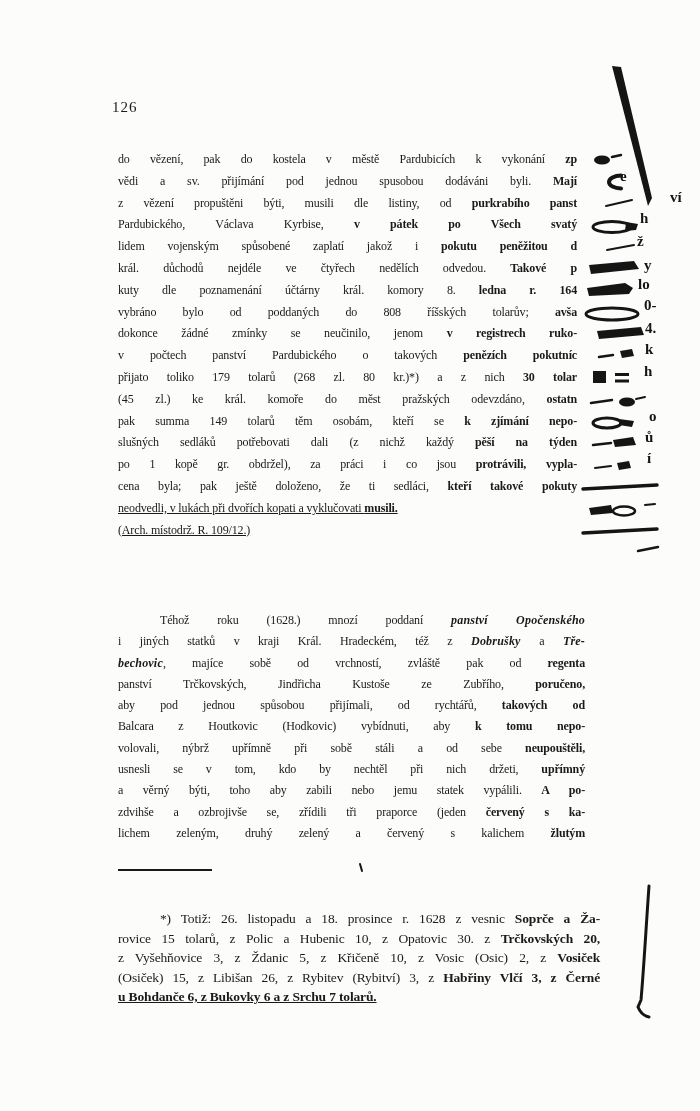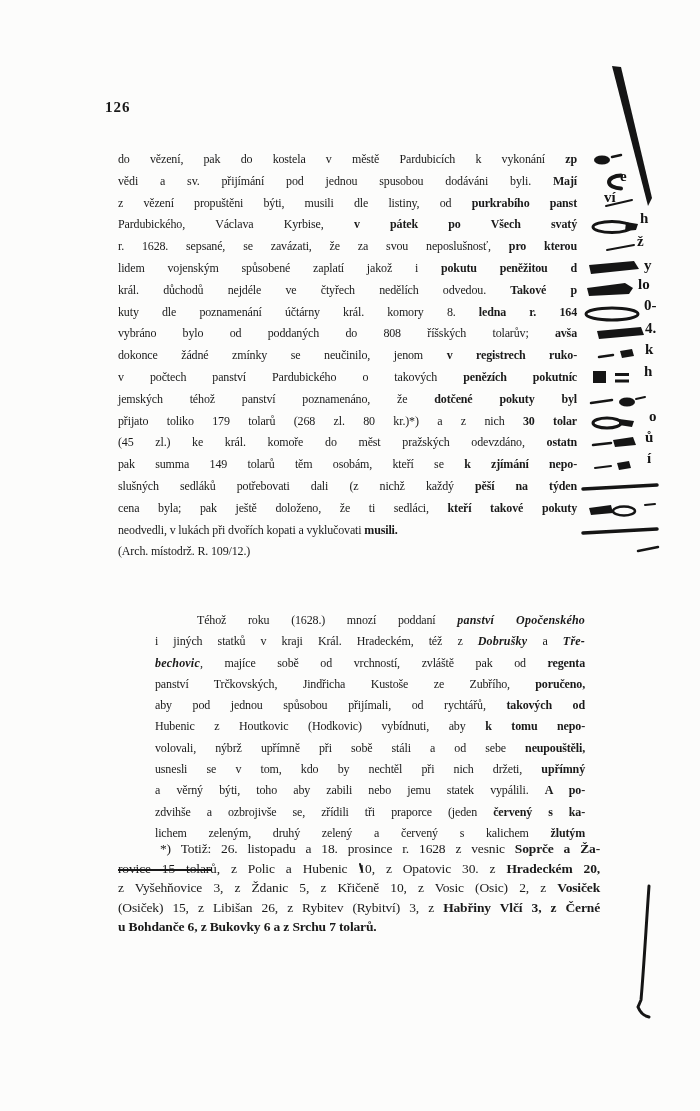--- a/index.html
+++ b/index.html
@@ -1,89 +1,88 @@
 <!DOCTYPE html>
 <html><head>
 <meta charset="utf-8">
 <style>
   html,body{margin:0;padding:0;background:#e8e8e6;}
   #page{position:relative;width:700px;height:1111px;background:#fcfcfb;overflow:hidden;
         font-family:"Liberation Serif", serif;color:#1a1a1a;}
-  #pageno{position:absolute;left:105px;top:99px;font-size:15px;font-weight:bold;letter-spacing:1px;}
+  #pageno{position:absolute;left:112px;top:99px;font-size:15px;font-weight:normal;letter-spacing:1px;}
   .block{position:absolute;left:118px;}
   #para1{top:149px;width:467px;}
   #para1 .line{padding-right:8px;}
   #para2{top:610px;width:467px;}
-  #para2 .line{line-height:21.3px;height:21.3px;margin-left:37px;}
+  #para2 .line{line-height:21.3px;height:21.3px;}
   .line{display:block;font-size:12px;line-height:21.8px;height:21.8px;letter-spacing:-0.15px;
         text-align:justify;text-align-last:justify;white-space:normal;overflow:visible;}
-  .line.flush{text-align:center;text-align-last:left;}
+  .line.flush{text-align:center;text-align-last:left;text-decoration:underline;}
   .line.indent{padding-left:42px;}
   b{font-weight:bold;}
   i.it{font-style:italic;font-weight:bold;letter-spacing:0.2px;}
   #fnrule{position:absolute;left:118px;top:869px;width:94px;height:2px;background:#1a1a1a;}
-  #footnote{top:839px;width:482px;}
+  #footnote{top:909px;width:482px;}
   #footnote .line{font-size:13.5px;line-height:19.5px;height:19.5px;}
   .frag{position:absolute;font-size:15px;font-weight:bold;color:#151515;letter-spacing:0;}
   svg.overlay{position:absolute;left:0;top:0;pointer-events:none;}
 </style>
 </head>
 <body>
 
 <div id="page">
 
   <div id="pageno">126</div>
 
   <div id="para1" class="block">
     <div class="line"><span>do vězení, pak do kostela v městě Pardubicích k vykonání </span><b>zp</b></div>
     <div class="line"><span>vědi a sv. přijímání pod jednou spusobou dodáváni byli. </span><b>Mají</b></div>
     <div class="line"><span>z vězení propuštěni býti, musili dle listiny, od </span><b>purkrabího panst</b></div>
     <div class="line"><span>Pardubického, Václava Kyrbise, </span><b>v pátek po Všech svatý</b></div>
-    <div class="line"><span>r. 1628. sepsané, se zavázati, že za svou neposlušnosť, </span><b>pro kterou</b></div>
     <div class="line"><span>lidem vojenským spůsobené zaplatí jakož i </span><b>pokutu peněžitou d</b></div>
     <div class="line"><span>král. důchodů nejdéle ve čtyřech nedělích odvedou. </span><b>Takové p</b></div>
     <div class="line"><span>kuty dle poznamenání účtárny král. komory 8. </span><b>ledna r. 164</b></div>
     <div class="line"><span>vybráno bylo od poddaných do 808 říšských tolarův; </span><b>avša</b></div>
     <div class="line"><span>dokonce žádné zmínky se neučinilo, jenom </span><b>v registrech ruko-</b></div>
     <div class="line"><span>v počtech panství Pardubického o takových </span><b>penězích pokutníc</b></div>
-    <div class="line"><span>jemských téhož panství poznamenáno, že </span><b>dotčené pokuty byl</b></div>
     <div class="line"><span>přijato toliko 179 tolarů (268 zl. 80 kr.)*) a z nich </span><b>30 tolar</b></div>
     <div class="line"><span>(45 zl.) ke král. komoře do měst pražských odevzdáno, </span><b>ostatn</b></div>
     <div class="line"><span>pak summa 149 tolarů těm osobám, kteří se </span><b>k zjímání nepo-</b></div>
     <div class="line"><span>slušných sedláků potřebovati dali (z nichž každý </span><b>pěší na týden</b></div>
+    <div class="line"><span>po 1 kopě gr. obdržel), za práci i co jsou </span><b>protrávili, vypla-</b></div>
     <div class="line"><span>cena byla; pak ještě doloženo, že ti sedláci, </span><b>kteří takové pokuty</b></div>
     <div class="line flush"><span>neodvedli, v lukách při dvořích kopati a vyklučovati </span><b>musili.</b></div>
     <div class="line flush"><span>(Arch. místodrž. R. 109/12.)</span></div>
   </div>
 
   <div id="para2" class="block">
     <div class="line indent"><span>Téhož roku (1628.) mnozí poddaní </span><i class="it">panství Opočenského</i></div>
     <div class="line"><span>i jiných statků v kraji Král. Hradeckém, též z </span><i class="it">Dobrušky</i><span> a </span><i class="it">Tře-</i></div>
     <div class="line"><i class="it">bechovic</i><span>, majíce sobě od vrchností, zvláště pak od </span><b>regenta</b></div>
     <div class="line"><span>panství Trčkovských, Jindřicha Kustoše ze Zubřího, </span><b>poručeno,</b></div>
     <div class="line"><span>aby pod jednou spůsobou přijímali, od rychtářů, </span><b>takových od</b></div>
-    <div class="line"><span>Hubenic z Houtkovic (Hodkovic) vybídnuti, aby </span><b>k tomu nepo-</b></div>
+    <div class="line"><span>Balcara z Houtkovic (Hodkovic) vybídnuti, aby </span><b>k tomu nepo-</b></div>
     <div class="line"><span>volovali, nýbrž upřímně při sobě stáli a od sebe </span><b>neupouštěli,</b></div>
     <div class="line"><span>usnesli se v tom, kdo by nechtěl při nich držeti, </span><b>upřímný</b></div>
     <div class="line"><span>a věrný býti, toho aby zabili nebo jemu statek vypálili. </span><b>A po-</b></div>
     <div class="line"><span>zdvihše a ozbrojivše se, zřídili tři praporce (jeden </span><b>červený s ka-</b></div>
     <div class="line"><span>lichem zeleným, druhý zelený a červený s kalichem </span><b>žlutým</b></div>
   </div>
 
   <div id="fnrule"></div>
   <div id="footnote" class="block">
     <div class="line indent"><span>*) Totiž: 26. listopadu a 18. prosince r. 1628 z vesnic </span><b>Soprče a Ža-</b></div>
-    <div class="line"><span>rovice 15 tolarů, z Polic a Hubenic 10, z Opatovic 30. z </span><b>Hradeckém 20,</b></div>
+    <div class="line"><span>rovice 15 tolarů, z Polic a Hubenic 10, z Opatovic 30. z </span><b>Trčkovských 20,</b></div>
     <div class="line"><span>z Vyšehňovice 3, z Ždanic 5, z Křičeně 10, z Vosic (Osic) 2, z </span><b>Vosiček</b></div>
     <div class="line"><span>(Osiček) 15, z Libišan 26, z Rybitev (Rybitví) 3, z </span><b>Habřiny Vlčí 3, z Černé</b></div>
     <div class="line flush"><b>u Bohdanče 6, z Bukovky 6 a z Srchu 7 tolarů.</b></div>
   </div>
 
   <span class="frag" style="left:620px;top:168px">e</span>
-  <span class="frag" style="left:604px;top:189px">ví</span>
+  <span class="frag" style="left:670px;top:189px">ví</span>
   <span class="frag" style="left:640px;top:210px">h</span>
   <span class="frag" style="left:637px;top:233px">ž</span>
   <span class="frag" style="left:644px;top:257px">y</span>
   <span class="frag" style="left:638px;top:276px">lo</span>
   <span class="frag" style="left:644px;top:297px">0-</span>
   <span class="frag" style="left:645px;top:320px">4.</span>
   <span class="frag" style="left:645px;top:341px">k</span>
   <span class="frag" style="left:644px;top:363px">h</span>
   <span class="frag" style="left:649px;top:408px">o</span>
   <span class="frag" style="left:645px;top:429px">ů</span>

